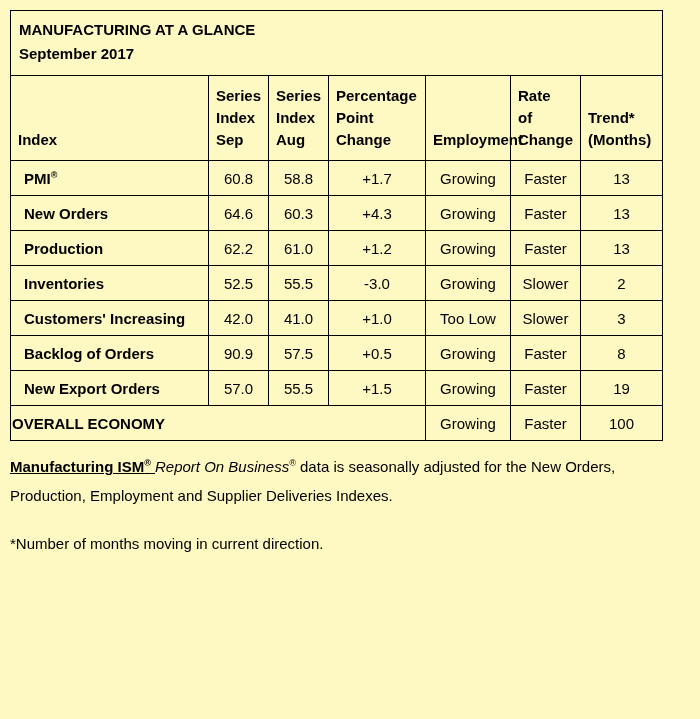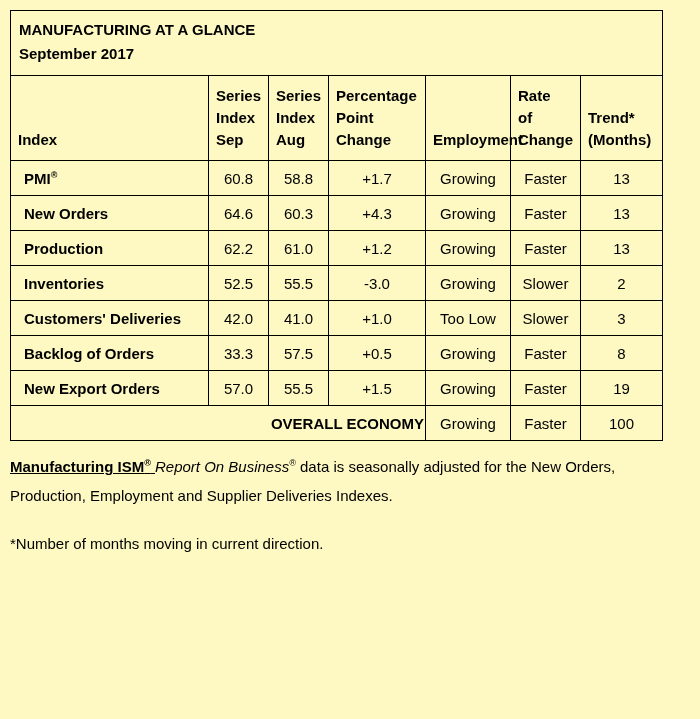--- a/index.html
+++ b/index.html
@@ -52,21 +52,21 @@
 
   tbody td { height: 35px; vertical-align: middle; }
   td.cell-index {
     font-weight: bold;
     text-align: left;
     padding-left: 13px;
     padding-right: 2px;
   }
   td.cell-center { text-align: center; }
   td.cell-summary-label {
-    text-align: right;
+    text-align: left;
     font-weight: bold;
   }
   sup {
     font-size: 9px;
     vertical-align: super;
     line-height: 0;
   }
   .note {
     width: 660px;
     font-size: 15px;
@@ -149,31 +149,31 @@
         <tr>
           <td class="cell-index">Inventories</td>
           <td class="cell-center">52.5</td>
           <td class="cell-center">55.5</td>
           <td class="cell-center">-3.0</td>
           <td class="cell-center">Growing</td>
           <td class="cell-center">Slower</td>
           <td class="cell-center">2</td>
         </tr>
         <tr>
-          <td class="cell-index">Customers' Deliveries</td>
+          <td class="cell-index">Customers' Increasing</td>
           <td class="cell-center">42.0</td>
           <td class="cell-center">41.0</td>
           <td class="cell-center">+1.0</td>
           <td class="cell-center">Too Low</td>
           <td class="cell-center">Slower</td>
           <td class="cell-center">3</td>
         </tr>
         <tr>
           <td class="cell-index">Backlog of Orders</td>
-          <td class="cell-center">33.3</td>
+          <td class="cell-center">90.9</td>
           <td class="cell-center">57.5</td>
           <td class="cell-center">+0.5</td>
           <td class="cell-center">Growing</td>
           <td class="cell-center">Faster</td>
           <td class="cell-center">8</td>
         </tr>
         <tr>
           <td class="cell-index">New Export Orders</td>
           <td class="cell-center">57.0</td>
           <td class="cell-center">55.5</td>

